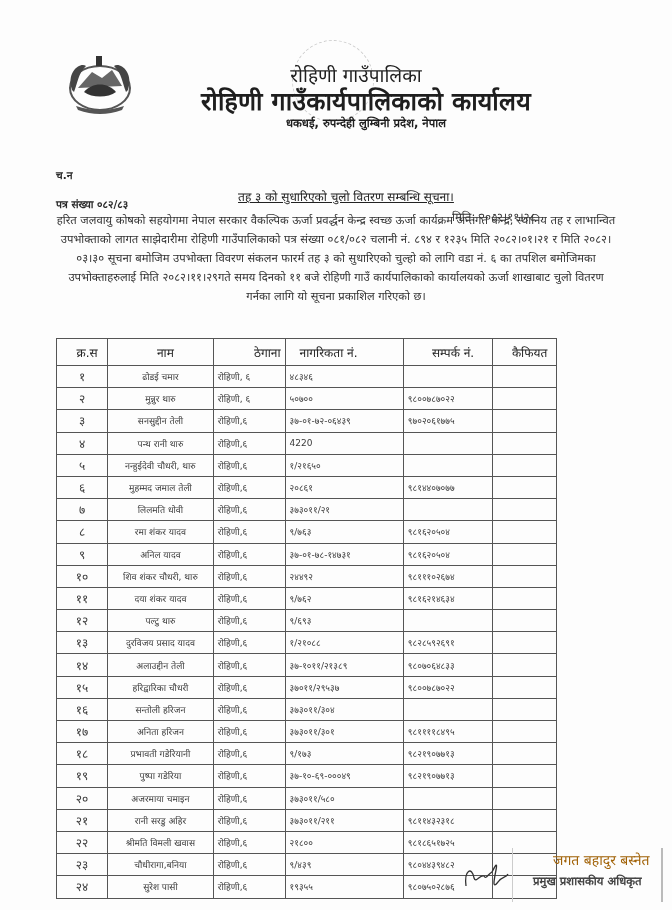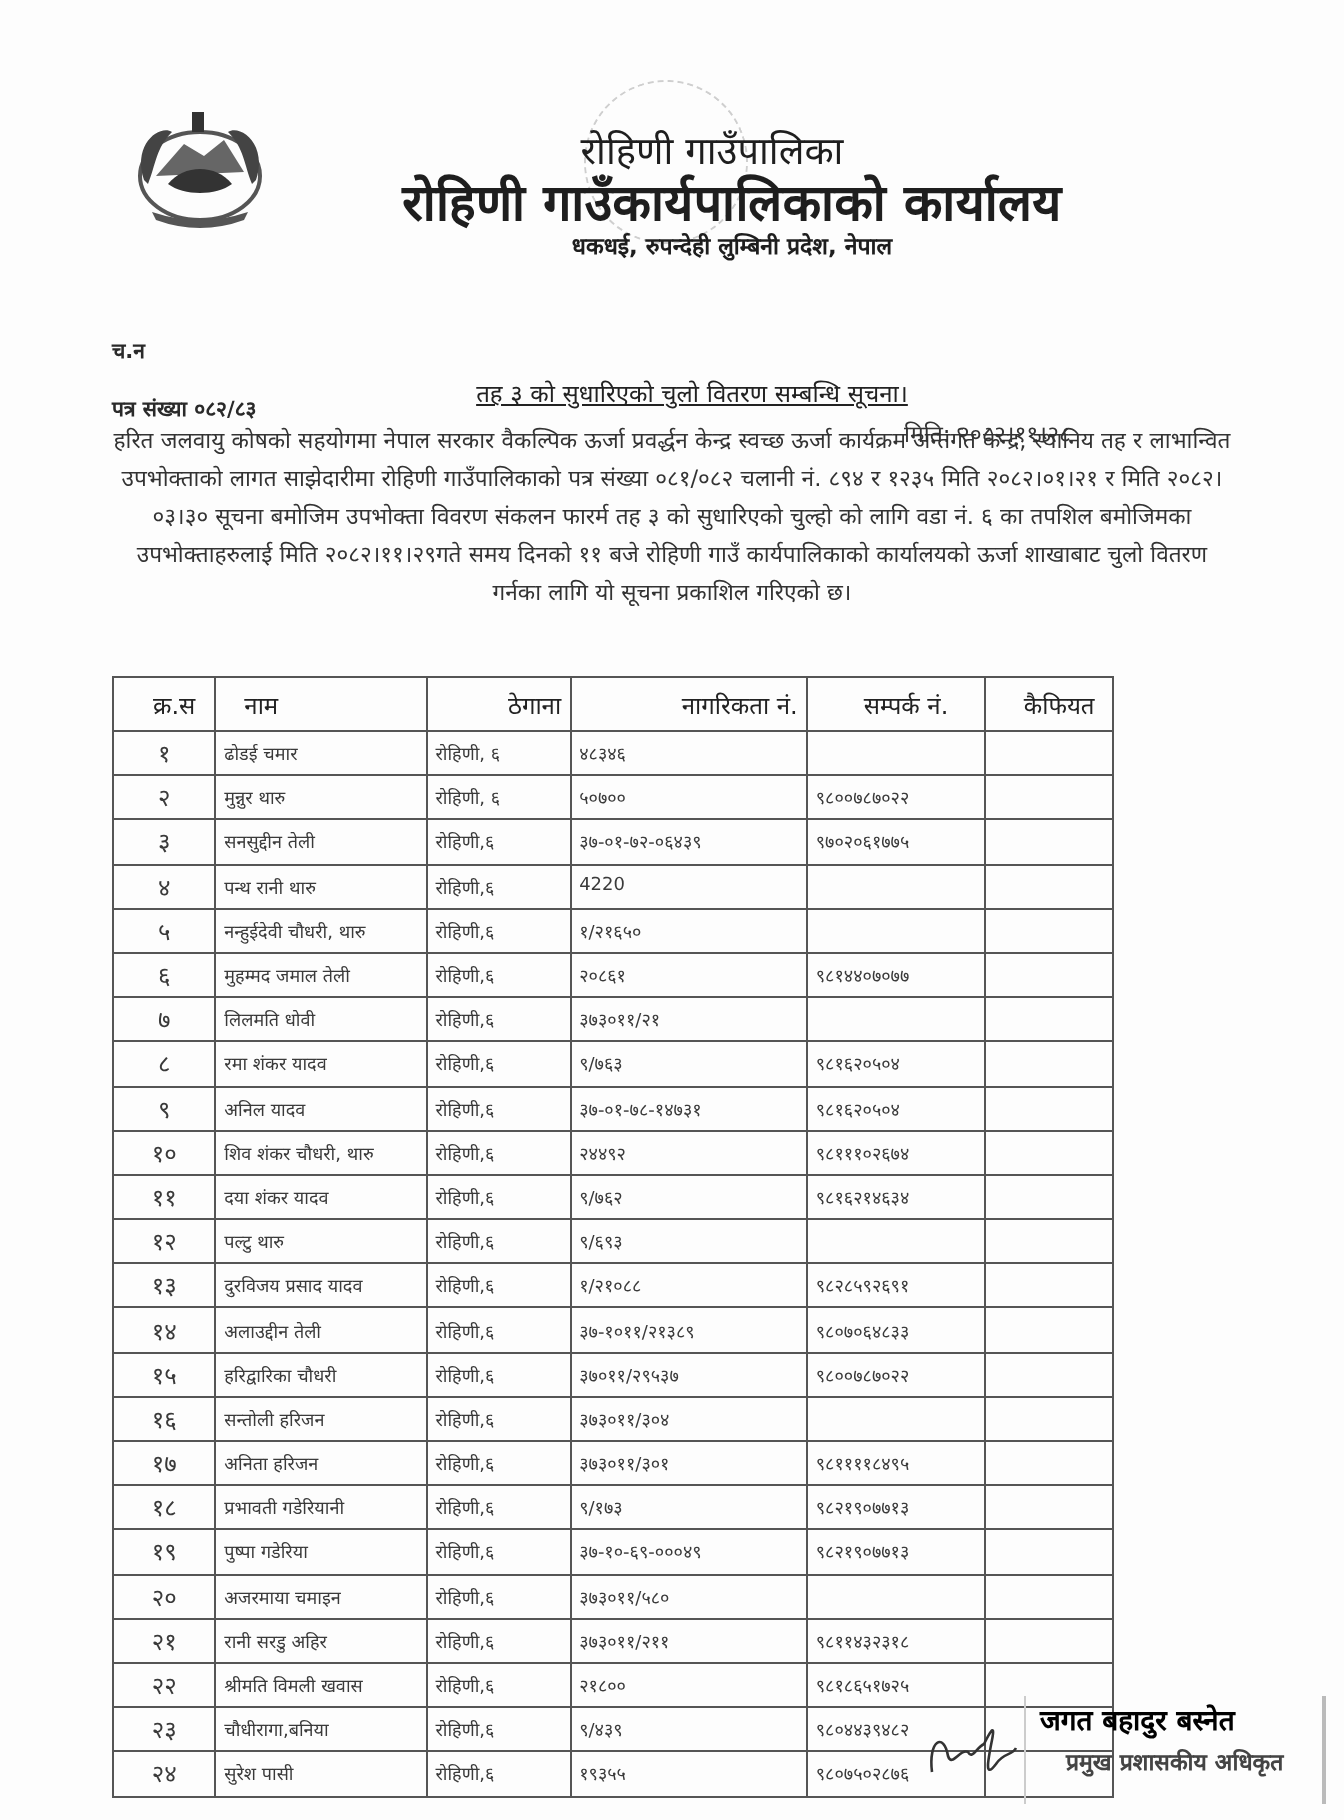--- a/index.html
+++ b/index.html
@@ -33,34 +33,34 @@
     text-align: center; color: #333;
   }
   table.list {
     position: absolute; left: 56px; top: 338px; width: 501px; border-collapse: collapse;
     font-size: 9px; color: #3a3a3a;
   }
   table.list th, table.list td { border: 1px solid #555; padding: 0 4px; height: 21.2px; }
   table.list th { font-size: 12px; font-weight: normal; height: 26px; color: #222; padding-left: 14px; }
   th.c-sn, td.c-sn { width: 36px; text-align: center; }
   td.c-sn { font-size: 12px; }
-  th.c-name, td.c-name { width: 102px; text-align: left; margin-top: 45px; }
+  th.c-name, td.c-name { width: 102px; text-align: center; margin-top: 45px; }
   th.c-addr { width: 62px; text-align: right; }
   td.c-addr { width: 62px; text-align: left; }
   th.c-cit, td.c-cit { width: 116px; }
-  th.c-cit { text-align: right; }
+  th.c-cit { text-align: left; }
   th.c-ph, td.c-ph { width: 82px; margin-top: 28px; }
   th.c-ph { text-align: center; }
   th.c-rem, td.c-rem { width: 48px; text-align: center; }
   .signature { position: absolute; left: 462px; top: 856px; width: 48px; height: 38px; }
   .sig-stamp {
     position: absolute; left: 512px; top: 848px; width: 148px; height: 54px;
     border-left: 1px solid #ccc; border-right: 2px solid #bbb;
   }
-  .sig-name { position: absolute; left: 520px; top: 850px; font-size: 14px; font-weight: bold; color: #000000; }
+  .sig-name { position: absolute; left: 553px; top: 850px; font-size: 14px; font-weight: normal; color: #a16207; }
   .sig-title { position: absolute; left: 533px; top: 873px; font-size: 11.5px; color: #444; font-weight: bold; }
 </style>
 </head>
 <body>
 
 <div class="page">
 
   <svg class="logo" viewBox="0 0 76 66">
     <ellipse cx="38" cy="36" rx="30" ry="22" fill="none" stroke="#555" stroke-width="2"></ellipse>
     <path d="M10 38 C 4 20, 18 10, 24 14 C 16 22, 16 30, 12 40 Z" fill="#444"></path>

